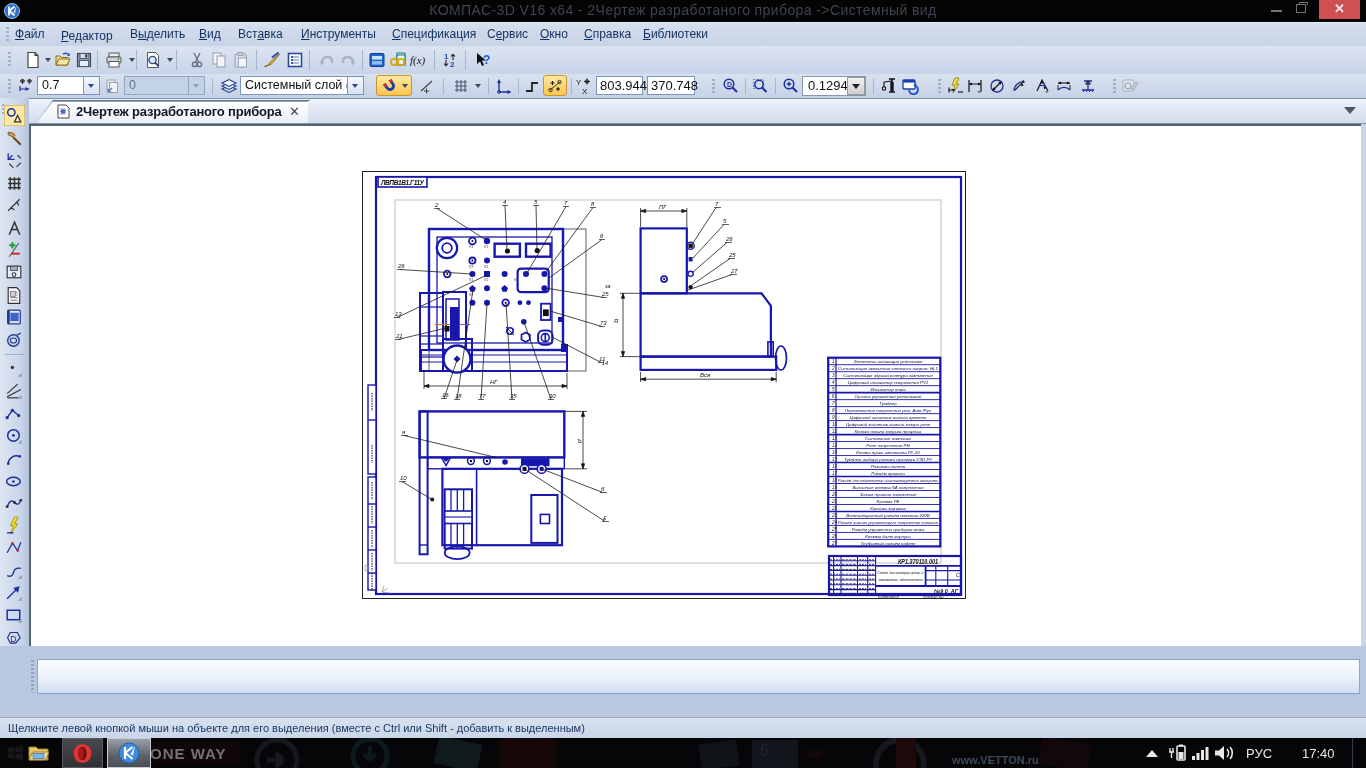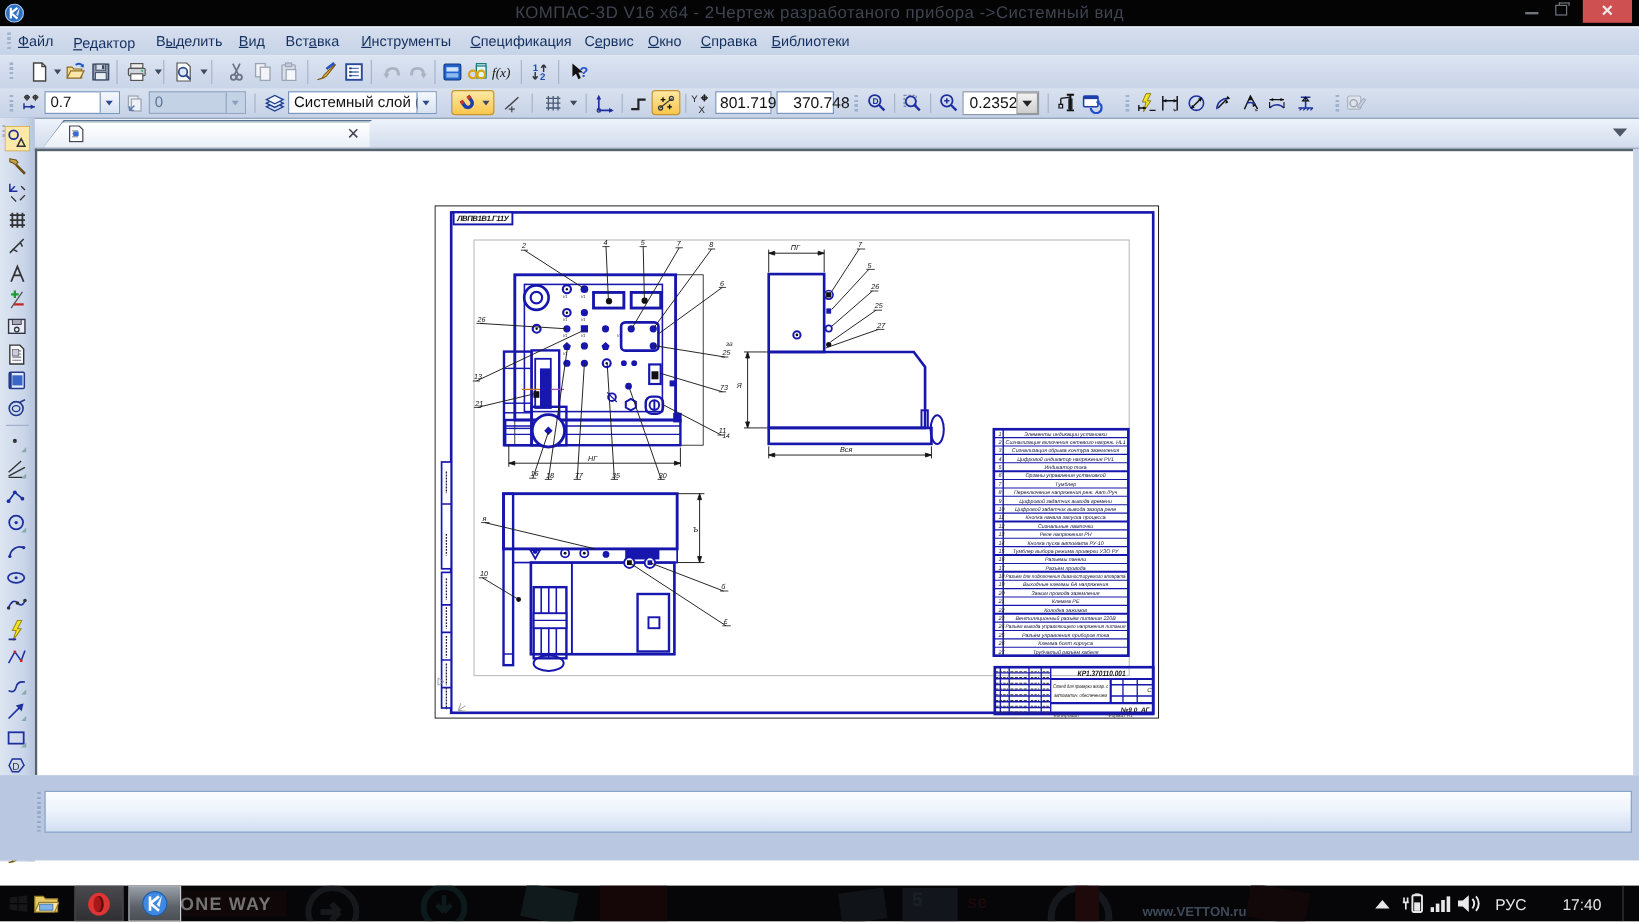--- a/index.html
+++ b/index.html
@@ -227,41 +227,41 @@
       <circle cx="13.5" cy="5" r="1.7" fill="none" stroke="#333"></circle>
       <path d="M4.5 6 h4 M6.5 4 v4 M10 12 h4 M12 10 v4" stroke="#111" stroke-width="1.1"></path>
     </svg>
 <div class="sep" style="left:571px;top:78px;height:16px"></div>
 <svg class="abs" style="left:575px;top:77px" width="18" height="18" viewBox="0 0 18 18">
       <text x="1" y="8" font-size="8" fill="#222">Y</text>
       <text x="7" y="17" font-size="8" fill="#222">X</text>
       <path d="M9 4.5 h6 M12 1.5 v6" stroke="#222" stroke-width="1.1"></path>
       <circle cx="12" cy="4.5" r="1.7" fill="none" stroke="#222"></circle>
     </svg>
-<div class="field" style="left:596px;top:76px;width:47px;height:19px;line-height:17px;padding-left:3px">801.719</div>
-<div class="field" style="left:647px;top:76px;width:48px;height:19px;line-height:17px;padding-left:13px">370.748</div>
+<div class="field" style="left:596px;top:76px;width:47px;height:19px;line-height:17px;padding-left:3px">803.944</div>
+<div class="field" style="left:647px;top:76px;width:48px;height:19px;line-height:17px;padding-left:3px">370.748</div>
 <div class="grip" style="left:712px;top:79px;height:14px"></div>
 <svg class="abs" style="left:721px;top:77px" width="18" height="18" viewBox="0 0 18 18">
       <circle cx="8" cy="7" r="4.8" fill="none" stroke="#1d2f9e" stroke-width="1.5"></circle>
       <path d="M11.5 10.5 L16 15" stroke="#1d2f9e" stroke-width="2"></path>
       <text x="6" y="10" font-size="7" fill="#1d2f9e" font-weight="bold">D</text>
     </svg>
 <div class="sep" style="left:745px;top:78px;height:16px"></div>
 <svg class="abs" style="left:751px;top:77px" width="18" height="18" viewBox="0 0 18 18">
       <rect x="2.5" y="2.5" width="10" height="9" fill="none" stroke="#7a8db0" stroke-dasharray="2 1.4" stroke-width="1.2"></rect>
       <circle cx="8" cy="7.5" r="4.2" fill="none" stroke="#1d2f9e" stroke-width="1.5"></circle>
       <path d="M11 10.5 L15.5 15" stroke="#1d2f9e" stroke-width="2"></path>
     </svg>
 <div class="sep" style="left:775px;top:78px;height:16px"></div>
 <svg class="abs" style="left:781px;top:77px" width="18" height="18" viewBox="0 0 18 18">
       <circle cx="8" cy="7" r="4.8" fill="none" stroke="#1d2f9e" stroke-width="1.5"></circle>
       <path d="M5.8 7 h4.4 M8 4.8 v4.4" stroke="#1d2f9e" stroke-width="1.3"></path>
       <path d="M11.5 10.5 L16 15" stroke="#1d2f9e" stroke-width="2"></path>
     </svg>
-<div class="field" style="left:802px;top:76px;width:64px;height:20px;line-height:18px;padding-left:5px;border-color:#8a97aa">0.2352</div>
+<div class="field" style="left:802px;top:76px;width:64px;height:20px;line-height:18px;padding-left:5px;border-color:#8a97aa">0.1294</div>
 <div class="abs" style="left:847px;top:77px;width:18px;height:18px;background:linear-gradient(#f2f2f2,#cfcfcf);border:1px solid #999"></div>
 <div class="drop" style="left:852px;top:84px;border-top-color:#222;border-left-width:4px;border-right-width:4px;border-top-width:5px"></div>
 <div class="sep" style="left:873px;top:78px;height:16px"></div>
 <svg class="abs" style="left:879px;top:77px" width="18" height="18" viewBox="0 0 18 18">
       <path d="M10 2 h6 M13 2 v13 M10 15 h6" stroke="#111" stroke-width="1.6"></path>
       <path d="M13 4 l-8 1 M5 5 v5" stroke="#111" stroke-width="1.1"></path>
       <path d="M3.5 10 h3 v3 h-3z" fill="none" stroke="#111"></path>
       <rect x="11.2" y="5" width="3.6" height="9" fill="#111" opacity=".85"></rect>
     </svg>
 <svg class="abs" style="left:901px;top:77px" width="18" height="18" viewBox="0 0 18 18">
@@ -318,20 +318,21 @@
       <path d="M10 12 l5-7 2 1 -4.5 7z" fill="#c9cfd9" stroke="#9aa4b5" stroke-width=".8"></path>
     </svg>
 <div class="abs" id="tabbar"></div>
 <div class="abs" id="tabline"></div>
 <div class="abs" id="tab"></div>
 <svg class="abs" style="left:57px;top:104px" width="13" height="15" viewBox="0 0 13 15">
 <path d="M1 1 h8 l3 3 v10 h-11z" fill="#fff" stroke="#445" stroke-width="1"></path>
 <path d="M3 5 h5 M3 7.5 h5 M3 10 h5" stroke="#888" stroke-width=".8"></path>
 <rect x="4" y="5.5" width="4.5" height="4" fill="#3a6bd0"></rect>
 </svg>
+<div class="abs" id="tabtext">2Чертеж разработаного прибора</div>
 <div class="abs" id="tabx">✕</div>
 <div class="abs" id="tabarrow"></div>
 <div class="abs" id="leftbar"></div>
 <div class="grip" style="left:2px;top:104px;height:12px;width:2px"></div>
 <svg class="lic" style="top:105px" width="21" height="21" viewBox="0 0 20 20">
       <rect x="0" y="0" width="20" height="20" fill="#fce9a8" stroke="#c8962e"></rect>
       <circle cx="7" cy="7" r="3.5" fill="none" stroke="#1d2f9e" stroke-width="1.4"></circle>
       <path d="M10 16 l3-6 3 6z" fill="none" stroke="#333" stroke-width="1.2"></path>
     </svg>
 <svg class="lic" style="top:128px" width="21" height="21" viewBox="0 0 20 20">
@@ -845,20 +846,21 @@
 <line x1="468" y1="422.4" x2="478" y2="422.4" stroke="#334" stroke-width="0.9" stroke-dasharray="2 1"></line>
 <line x1="480" y1="422.4" x2="494" y2="422.4" stroke="#334" stroke-width="0.9" stroke-dasharray="2.5 1.2"></line>
 <line x1="497" y1="422.4" x2="504" y2="422.4" stroke="#334" stroke-width="0.9" stroke-dasharray="2 1"></line>
 <line x1="507" y1="422.4" x2="512" y2="422.4" stroke="#334" stroke-width="0.9" stroke-dasharray="2 1"></line>
 <text x="516" y="426.8" font-size="4.2" fill="#333">Копировал</text>
 <text x="561" y="426.8" font-size="4.2" fill="#333">Формат  А1</text>
 </svg>
 <div class="abs" id="propbar"></div>
 <div class="abs" style="left:31px;top:660px;width:3px;height:33px;background:repeating-linear-gradient(#93a7c6 0 2px,transparent 2px 4px)"></div>
 <div class="abs" style="left:37px;top:659px;width:1323px;height:35px;background:linear-gradient(#fbfdff,#eef4fc 45%,#d2def2);border:1px solid #8aa6cc"></div>
+<div class="abs" id="statusbar">Щелкните левой кнопкой мыши на объекте для его выделения (вместе с Ctrl или Shift - добавить к выделенным)</div>
 <div class="abs" id="taskbar">
 <div class="wp" style="left:143px;top:4px;width:96px;height:22px;background:#0f0708"></div>
 <div class="wp" style="left:150px;top:7px;font-size:15px;font-weight:bold;color:#737373;letter-spacing:1px">ONE WAY</div>
 <svg class="wp" style="left:250px;top:0" width="55" height="30" viewBox="0 0 55 30">
         <circle cx="27" cy="22" r="20" fill="none" stroke="#16181c" stroke-width="5"></circle>
         <path d="M17 22 h16 M33 22 l-7-7 M33 22 l-7 7" stroke="#16181c" stroke-width="5" fill="none"></path>
       </svg>
 <svg class="wp" style="left:340px;top:0" width="60" height="30" viewBox="0 0 60 30">
         <circle cx="30" cy="18" r="17" fill="none" stroke="#0d1a1c" stroke-width="5"></circle>
         <path d="M30 8 v14 M30 22 l-6-6 M30 22 l6-6" stroke="#0d1a1c" stroke-width="4" fill="none"></path>

